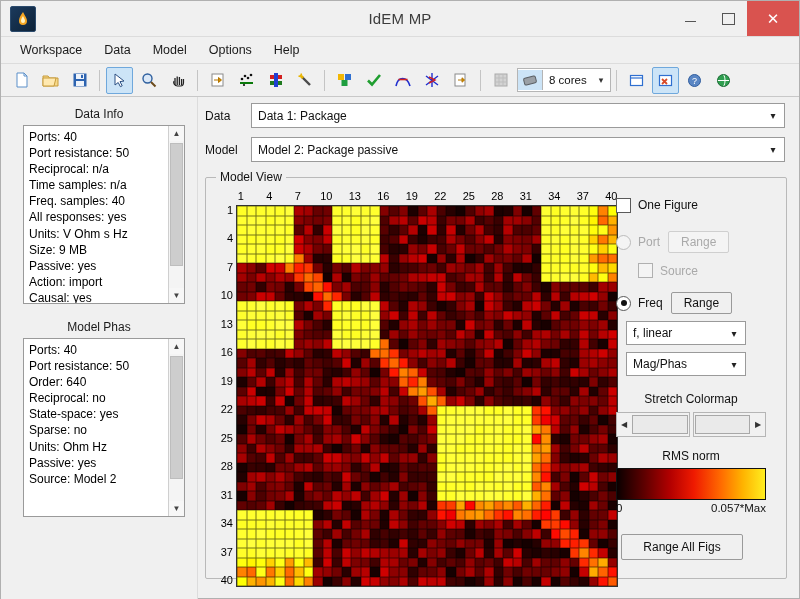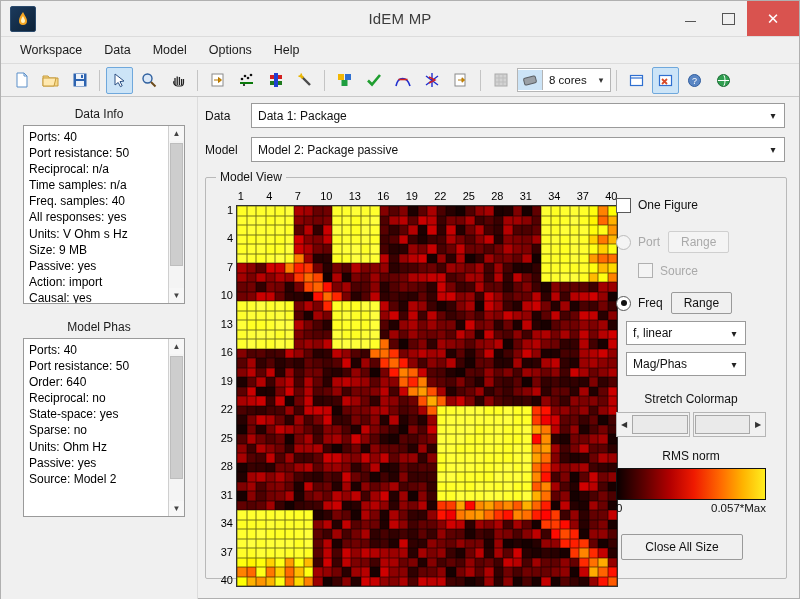--- a/index.html
+++ b/index.html
@@ -2166,19 +2166,19 @@
               </div>
             </div>
 
             <div class="rms-lbl">RMS norm</div>
             <div class="cbar"></div>
             <div class="cbar-lbls">
               <span>0</span>
               <span>0.057*Max</span>
             </div>
 
-            <div class="closebtn">Close All Size</div>
+            <div class="closebtn">Range All Figs</div>
           </div>
         </div>
       </fieldset>
     </div>
   </div>
 </div>
 
 </body></html>

